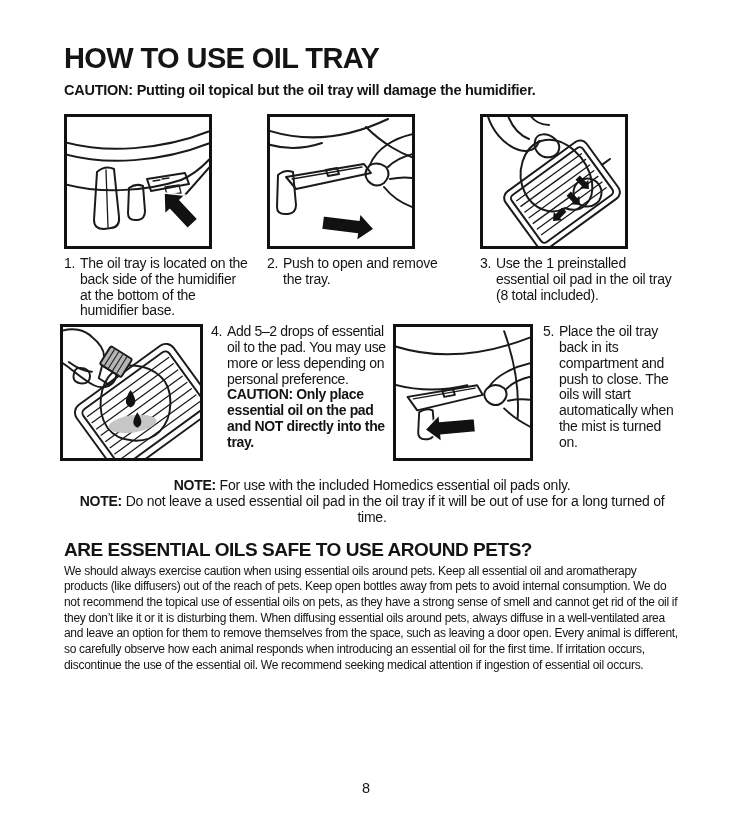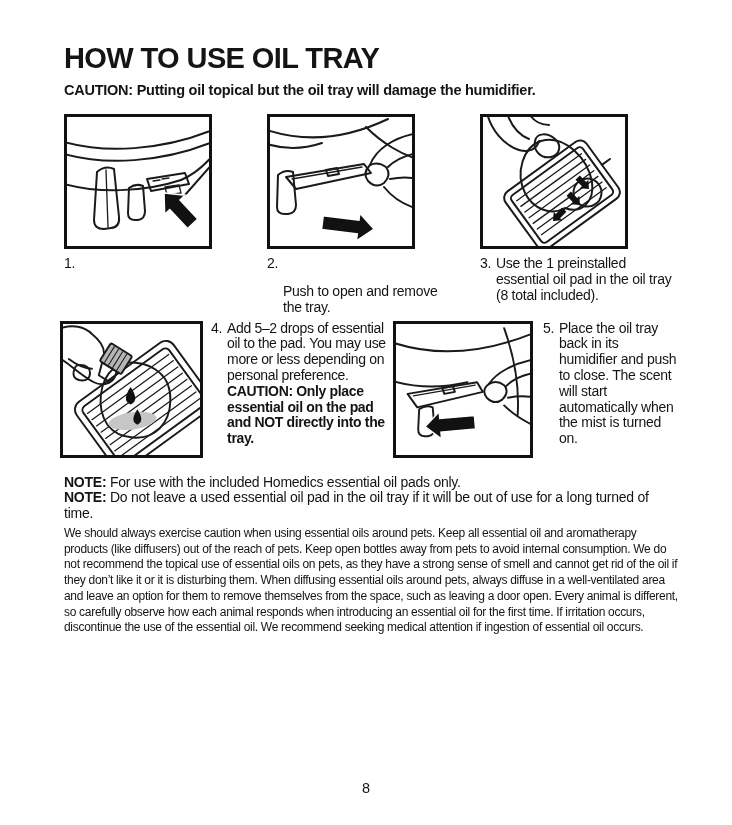--- a/index.html
+++ b/index.html
@@ -14,30 +14,30 @@
 
   .row1 { display:flex; margin-top:16px; }
   .col1 { width:203px; } .col2 { width:213px; } .col3 { width:200px; }
   .illus-box { width:148px; height:135px; border:3px solid #111; background:#fff; overflow:hidden; }
   .illus-box svg { display:block; width:100%; height:100%; }
 
   .step-text { display:flex; font-size:14px; line-height:15.8px; letter-spacing:-0.25px; margin-top:7px; }
   .step-num { flex:0 0 16px; }
   .step-body { flex:1; }
   .col1 .step-body { max-width:168px; }
-  .col2 .step-body { max-width:172px;margin-top:28px; }
+  .col2 .step-body { max-width:172px; }
   .col3 .step-body { max-width:192px; }
 
   .row2 { display:flex; margin-top:5px; margin-left:-4px; }
   .row2 .illus-box { height:137px; }
   .box5 { width:145px; margin-left:4px; }
   .step4-text { width:184px; margin-left:8px; margin-top:0; letter-spacing:-0.35px; }
   .step5-text { width:142px; margin-left:10px; margin-top:0; }
 
-  .notes { margin-top:17px; font-size:14px; line-height:15.8px; letter-spacing:-0.25px; }
+  .notes { margin-top:17px; font-size:14px; line-height:15.8px; letter-spacing:-0.25px;text-align:center; }
   h2.pets-heading { font-size:19px; font-weight:bold; letter-spacing:-0.45px; margin-top:14px; line-height:1.05; }
   .pets-body { font-size:12px; line-height:15.7px; letter-spacing:-0.3px; margin-top:4px; max-width:616px; }
 
   .page-number { position:absolute; left:0; right:0; bottom:29px; text-align:center; font-size:14.5px; }
 
   svg .ln { fill:none; stroke:#1a1a1a; stroke-width:2; stroke-linecap:round; stroke-linejoin:round; }
   svg .thin { stroke-width:1.3; }
   svg .solid { fill:#111; stroke:#fff; stroke-width:1.5; }
   svg .mini { fill:#111; }
 </style>
@@ -66,20 +66,21 @@
             <path class="ln" d="M80,62 L118,56 L122,67 L84,74 Z"></path>
             <path class="ln thin" d="M86,64 l7,-1 M95,62 l7,-1"></path>
             <path class="ln thin" d="M98,70 l14,-2 l2,8 l-14,2 Z"></path>
             <g transform="translate(97,76) rotate(-43)">
                 <polygon class="solid" points="0,0 14,16 7,16 7,42 -7,42 -7,16 -14,16"></polygon>
               </g>
           </svg>
         </div>
         <p class="step-text">
           <span class="step-num">1.</span>
+          <span class="step-body">The oil tray is located on the back side of the humidifier at the bottom of the humidifier base.</span>
         </p>
       </div>
 
       <div class="col2">
         <div class="illus-box">
           <svg viewBox="0 0 142 129">
             <path class="ln" d="M-6,12 C34,26 76,22 118,2"></path>
             <path class="ln" d="M96,10 C112,26 132,38 148,42"></path>
             <path class="ln" d="M-6,26 C14,33 34,32 52,26"></path>
             <path class="ln" d="M8,58 Q15,52 23,55 L26,88 Q26,96 18,97 L15,97 Q7,97 7,90 Z"></path>
@@ -179,27 +180,28 @@
           <path class="ln" d="M116,74 C126,72 136,72 145,74"></path>
           <path class="ln" d="M145,104 C132,98 120,90 112,82"></path>
           <g transform="translate(30,104) rotate(-95)">
               <polygon class="solid" points="0,0 14,16 7,16 7,52 -7,52 -7,16 -14,16"></polygon>
             </g>
         </svg>
       </div>
 
       <p class="step-text step5-text">
         <span class="step-num">5.</span>
-        <span class="step-body">Place the oil tray back in its humidifier and push to close. The scent will start automatically when the mist is turned on.</span>
+        <span class="step-body">Place the oil tray back in its compartment and push to close. The oils will start automatically when the mist is turned on.</span>
       </p>
     </div>
 
     <div class="notes">
       <p><b>NOTE:</b> <span>For use with the included Homedics essential oil pads only.</span></p>
       <p><b>NOTE:</b> <span>Do not leave a used essential oil pad in the oil tray if it will be out of use for a long turned of time.</span></p>
     </div>
 
+    <h2 class="pets-heading">ARE ESSENTIAL OILS SAFE TO USE AROUND PETS?</h2>
     <p class="pets-body">We should always exercise caution when using essential oils around pets. Keep all essential oil and aromatherapy products (like diffusers) out of the reach of pets. Keep open bottles away from pets to avoid internal consumption. We do not recommend the topical use of essential oils on pets, as they have a strong sense of smell and cannot get rid of the oil if they don’t like it or it is disturbing them. When diffusing essential oils around pets, always diffuse in a well-ventilated area and leave an option for them to remove themselves from the space, such as leaving a door open. Every animal is different, so carefully observe how each animal responds when introducing an essential oil for the first time. If irritation occurs, discontinue the use of the essential oil. We recommend seeking medical attention if ingestion of essential oil occurs.</p>
 
   </div>
 
   <div class="page-number">8</div>
 </div>
 
 </body></html>

